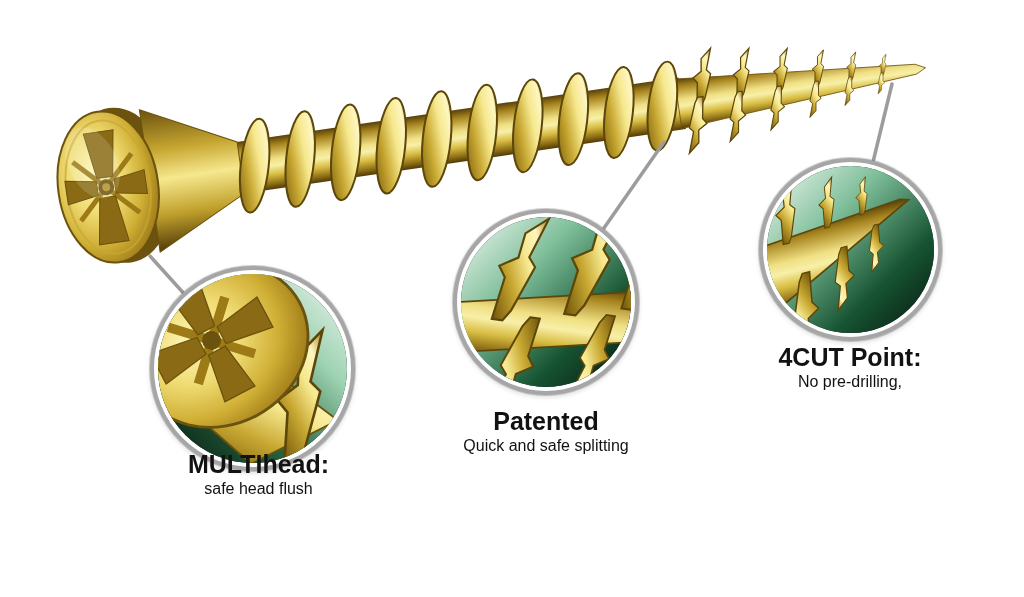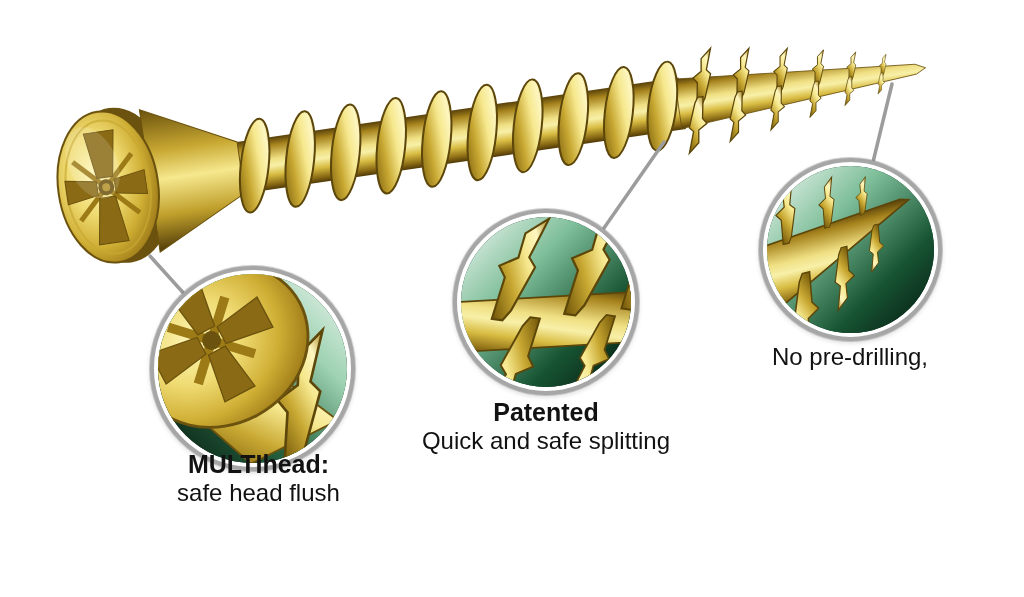--- a/index.html
+++ b/index.html
@@ -6,21 +6,21 @@
   body{font-family:"Liberation Sans",sans-serif;}
   .stage{position:relative;width:1024px;height:597px;background:#ffffff;overflow:hidden;}
   .main-svg{position:absolute;left:0;top:0;}
   .callout-circle{position:absolute;box-sizing:border-box;border-radius:50%;
     border:4px solid #a6a6a6;background:#ffffff;
     box-shadow:0 0 0 1px rgba(120,120,120,.35), 0 2px 5px rgba(0,0,0,.15);}
   .circle-inner{position:absolute;inset:4px;border-radius:50%;overflow:hidden;background:#0a2f1e;}
   .circle-inner svg{width:100%;height:100%;display:block;}
   .callout-text{position:absolute;text-align:center;color:#121212;}
   .ct-title{font-weight:700;font-size:25px;line-height:1.16;}
-  .ct-line{font-size:24px;line-height:1.2;}
+  .ct-line{font-size:16px;line-height:1.2;}
 </style>
 </head>
 <body>
 
 <div class="stage">
 
   <svg class="main-svg" width="1024" height="597" viewBox="0 0 1024 597">
     <defs>
       <linearGradient id="gShaft" x1="0" y1="0" x2="0" y2="1">
         <stop offset="0" stop-color="#57400a"></stop>
@@ -182,22 +182,23 @@
         </g>
       </svg>
     </div>
   </div>
 
   <div class="callout-text" style="left:111px;top:450px;width:295px;">
     <div class="ct-title">MULTIhead:</div>
     <div class="ct-line">safe head flush</div>
   </div>
 
-  <div class="callout-text" style="left:378px;top:398px;width:336px;text-align:center;">
+  <div class="callout-text" style="left:378px;top:407px;width:336px;text-align:center;">
     <div class="ct-title">Patented</div>
     <div class="ct-line">Quick and safe splitting</div>
   </div>
 
   <div class="callout-text" style="left:713px;top:343px;width:274px;">
+    <div class="ct-title">4CUT Point:</div>
     <div class="ct-line">No pre-drilling,</div>
   </div>
 
 </div>
 
 </body></html>

